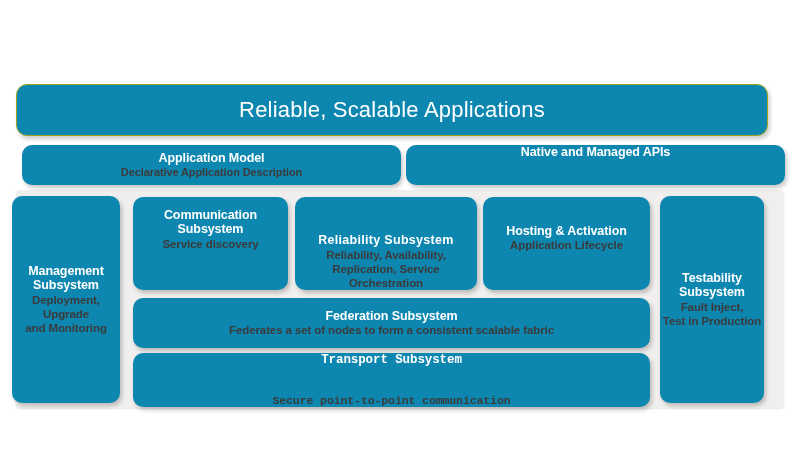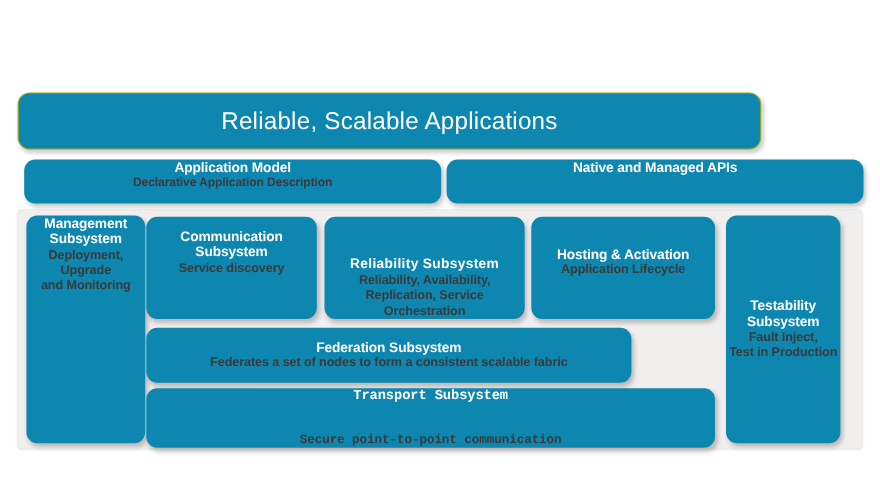--- a/index.html
+++ b/index.html
@@ -49,21 +49,21 @@
     color: #3a3a3a;
     font-weight: bold;
     line-height: 1.14;
     letter-spacing: -0.1px;
   }
 
   
   #banner {
     left: 16px;
     top: 84px;
-    width: 676px;
+    width: 752px;
     height: 52px;
     border: 1.5px solid #9aa523;
     border-radius: 11px;
     justify-content: center;
     box-shadow: 2px 3px 4px rgba(0,0,0,0.20);
   }
   #banner .title {
     font-size: 22px;
     font-weight: normal;
     letter-spacing: 0.2px;
@@ -75,50 +75,50 @@
     left: 16px;
     top: 190px;
     width: 768px;
     height: 218px;
     background: #f0efed;
     border-radius: 4px;
     box-shadow: 0 1px 2px rgba(0,0,0,0.10);
   }
 
   
-  #app-model   { left: 22px;  top: 145px; width: 379px; height: 40px; }
+  #app-model   { left: 22px;  top: 145px; width: 379px; height: 40px; justify-content: center; }
   #native-apis { left: 406px; top: 145px; width: 379px; height: 40px; }
   #app-model .title, #native-apis .title { font-size: 12.5px; }
   #app-model .sub,  #native-apis .sub    { font-size: 11px; margin-top: 1px; }
 
   
   #management {
-    left: 24px; top: 196px; width: 108px; height: 207px;
-    justify-content: flex-start;
+    left: 12px; top: 196px; width: 108px; height: 207px;
+    justify-content: center;
   }
   #management .title { font-size: 12.5px; }
   #management .sub   { font-size: 11.5px; margin-top: 1px; }
 
   #testability {
     left: 660px; top: 196px; width: 104px; height: 207px;
     justify-content: center;
   }
   #testability .title { font-size: 12.5px; }
   #testability .sub   { font-size: 11.5px; margin-top: 1px; }
 
   
   #communication { left: 133px; top: 197px; width: 155px; height: 93px; justify-content: flex-start; padding-top: 11px; }
   #reliability   { left: 295px; top: 197px; width: 182px; height: 93px; justify-content: flex-end; padding-top: 9px; }
   #hosting       { left: 483px; top: 197px; width: 167px; height: 93px; justify-content: flex-start; padding-top: 27px; }
   #communication .title, #reliability .title, #hosting .title { font-size: 12.5px; }
   #communication .sub, #reliability .sub, #hosting .sub { font-size: 11.5px; margin-top: 1px; }
   #reliability .title { letter-spacing: 0.3px; }
 
   
-  #federation { left: 133px; top: 298px; width: 441px; height: 50px; justify-content: center; }
+  #federation { left: 133px; top: 298px; width: 517px; height: 50px; justify-content: center; }
   #transport  { left: 133px; top: 353px; width: 517px; height: 54px; justify-content: space-between; font-family: Liberation Mono, monospace; }
   #federation .title, #transport .title { font-size: 12.5px; }
   #federation .sub, #transport .sub { font-size: 11.5px; margin-top: 1px; }
 
   .nowrap { white-space: nowrap; }
 </style>
 </head>
 <body>
 
 <div id="diagram">

